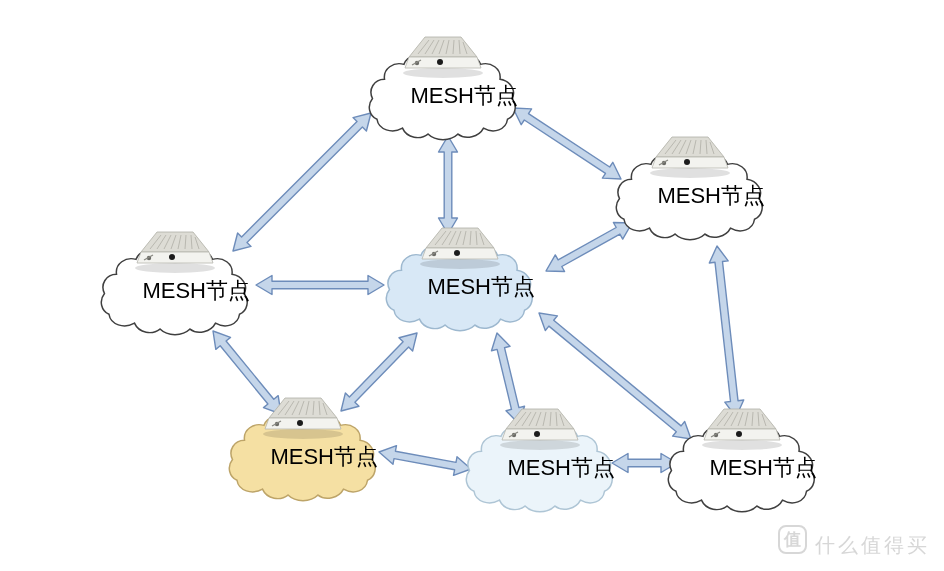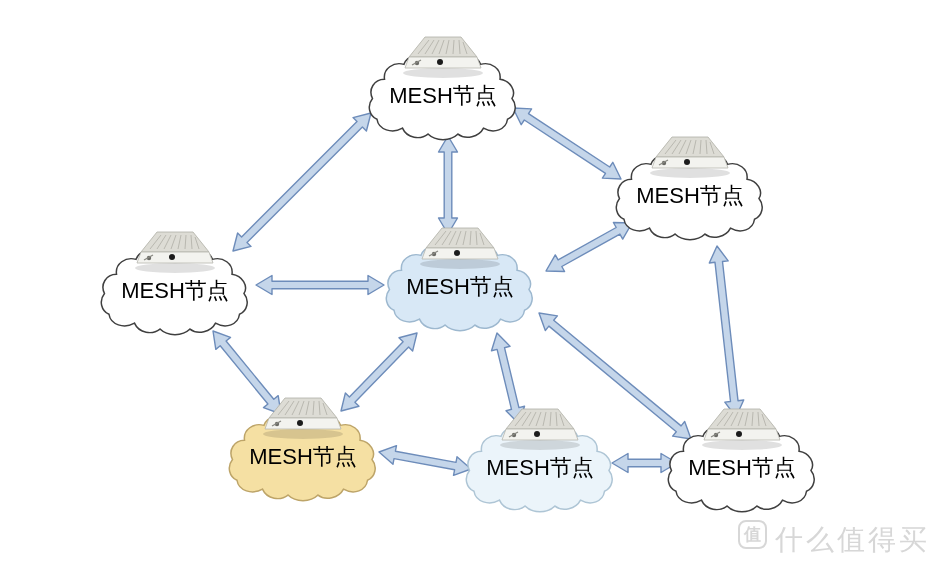--- a/index.html
+++ b/index.html
@@ -6,34 +6,34 @@
   body{
     width:944px;height:571px;position:relative;overflow:hidden;
     background:#ffffff;font-family:"Liberation Sans",sans-serif;
   }
   #edges-svg{position:absolute;left:0;top:0;z-index:1;}
   #nodes-layer{position:absolute;left:0;top:0;width:944px;height:571px;z-index:2;}
   .mesh-node{position:absolute;width:150px;height:116px;}
   .cloud-svg{position:absolute;left:0;top:24px;width:150px;height:92px;}
   .device-svg{position:absolute;left:25px;top:6px;width:100px;height:48px;}
   .node-label{
-    position:absolute;left:0;top:54px;width:150px;text-align:center;
+    position:absolute;left:0;top:54px;width:150px;text-align:right;
     font-size:22px;color:#000;letter-spacing:0px;white-space:nowrap;
   }
   #watermark{
     position:absolute;right:14px;bottom:12px;z-index:3;
     display:flex;align-items:center;gap:8px;
     color:#d7d7d7;
   }
   .wm-badge{
     width:25px;height:25px;border:2px solid #d7d7d7;border-radius:8px;
     display:flex;align-items:center;justify-content:center;
     font-size:17px;font-weight:bold;
   }
-  .wm-text{font-size:28px;letter-spacing:3px;margin-top:12px;}
+  .wm-text{font-size:20px;letter-spacing:3px;margin-top:12px;}
 </style>
 </head>
 <body>
 
 <div style="position:absolute;left:0;top:0;width:944px;height:571px;">
   <svg id="edges-svg" width="944" height="571" viewBox="0 0 944 571">
       <path d="M233.0,251.0L251.0,246.4L247.0,242.4L362.4,127.0L366.4,131.0L371.0,113.0L353.0,117.6L357.0,121.6L241.6,237.0L237.6,233.0Z" fill="#c5d6ea" stroke="#6d8cba" stroke-width="1.4" stroke-linejoin="round"></path>
       <path d="M448.0,136.0L438.5,152.0L444.2,152.0L444.2,218.0L438.5,218.0L448.0,234.0L457.5,218.0L451.8,218.0L451.8,152.0L457.5,152.0Z" fill="#c5d6ea" stroke="#6d8cba" stroke-width="1.4" stroke-linejoin="round"></path>
       <path d="M513.0,108.0L521.2,124.7L524.3,120.0L605.5,173.4L602.4,178.1L621.0,179.0L612.8,162.3L609.7,167.0L528.5,113.6L531.6,108.9Z" fill="#c5d6ea" stroke="#6d8cba" stroke-width="1.4" stroke-linejoin="round"></path>
       <path d="M546.0,271.0L564.6,271.5L561.8,266.5L619.9,234.1L622.7,239.1L632.0,223.0L613.4,222.5L616.2,227.5L558.1,259.9L555.3,254.9Z" fill="#c5d6ea" stroke="#6d8cba" stroke-width="1.4" stroke-linejoin="round"></path>

